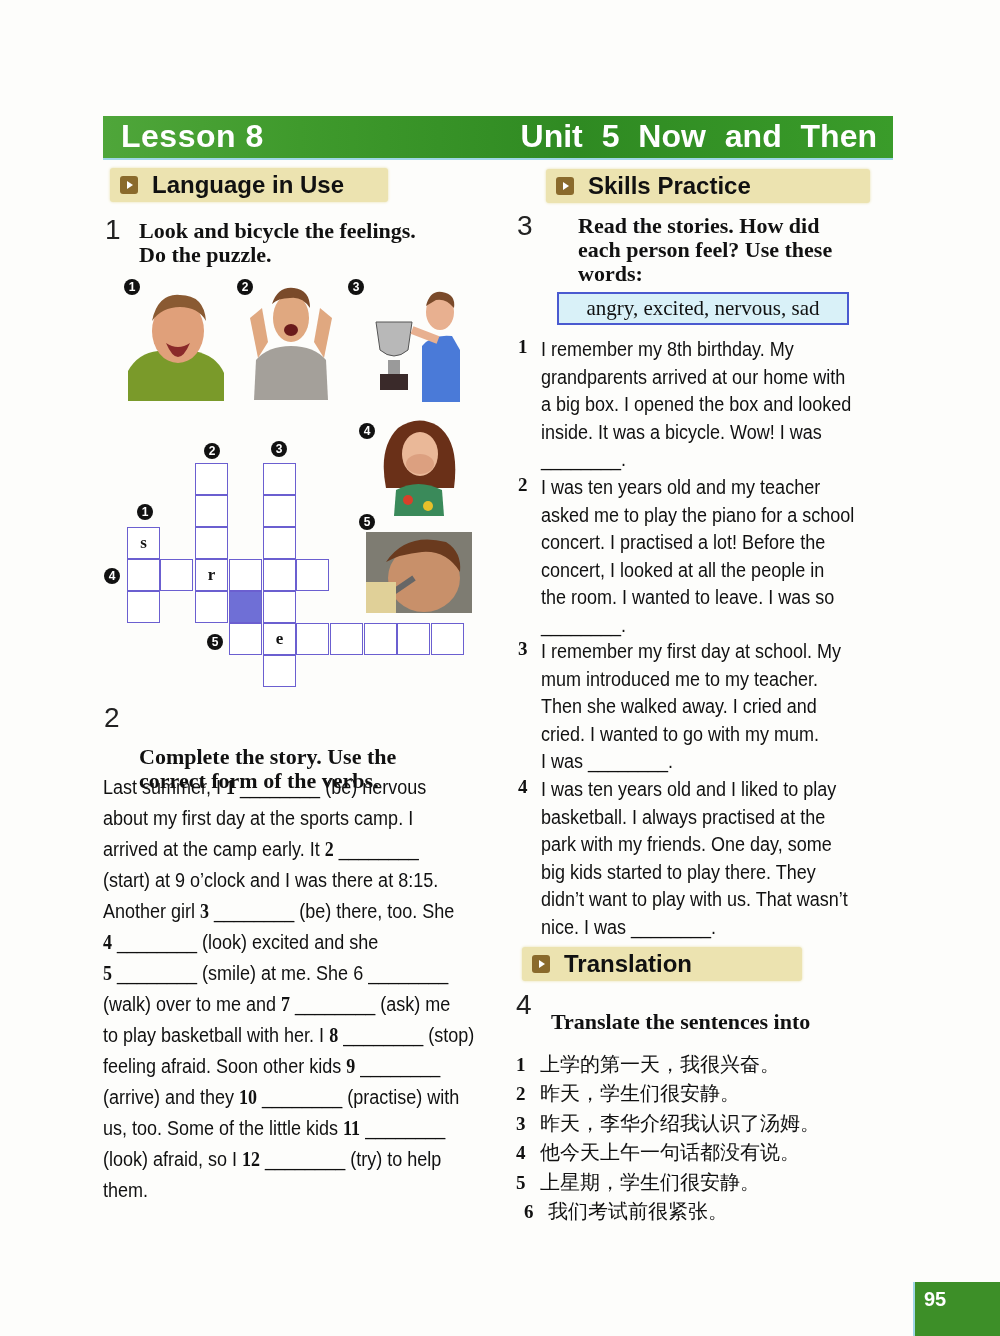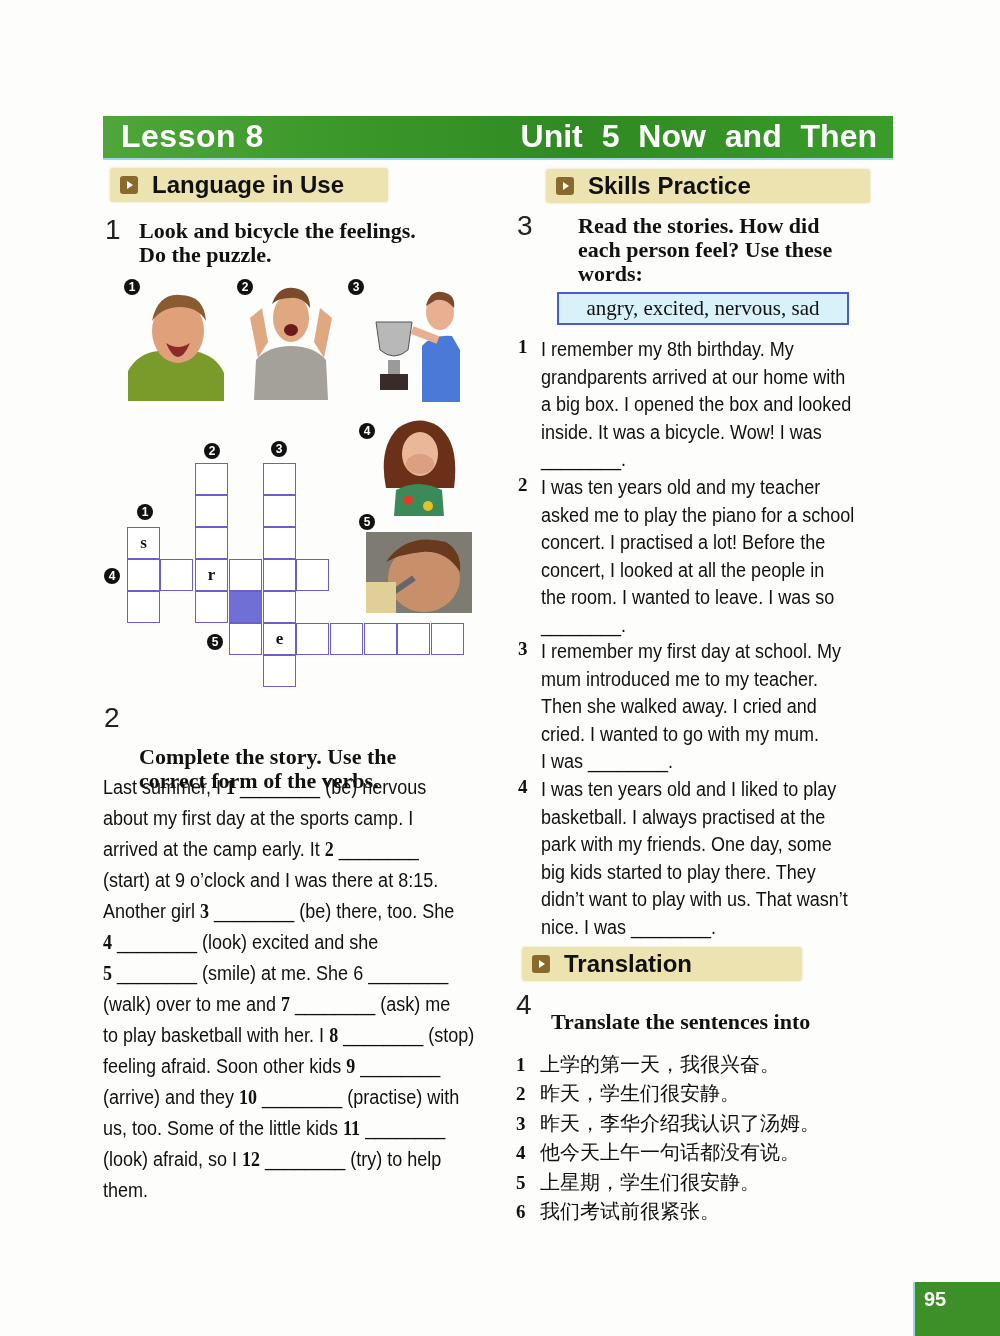--- a/index.html
+++ b/index.html
@@ -229,17 +229,17 @@
 
 <div class="abs task-num" style="left:516px;top:989px;">4</div>
 <div class="abs task-text" style="left:551px;top:994px;margin-top:16px;">
   <div>Translate the sentences into</div>
 </div>
 <div class="cn" style="top:1050px;"><span class="n">1</span><span>上学的第一天，我很兴奋。</span></div>
 <div class="cn" style="top:1079px;"><span class="n">2</span><span>昨天，学生们很安静。</span></div>
 <div class="cn" style="top:1109px;"><span class="n">3</span><span>昨天，李华介绍我认识了汤姆。</span></div>
 <div class="cn" style="top:1138px;"><span class="n">4</span><span>他今天上午一句话都没有说。</span></div>
 <div class="cn" style="top:1168px;"><span class="n">5</span><span>上星期，学生们很安静。</span></div>
-<div class="cn" style="top:1197px;"><span class="n">6</span><span>我们考试前很紧张。</span></div>
+<div class="cn" style="top:1197px;margin-left:8px;"><span class="n">6</span><span>我们考试前很紧张。</span></div>
 
 <div class="abs pagebox">
   <span>95</span>
 </div>
 
 </body></html>

